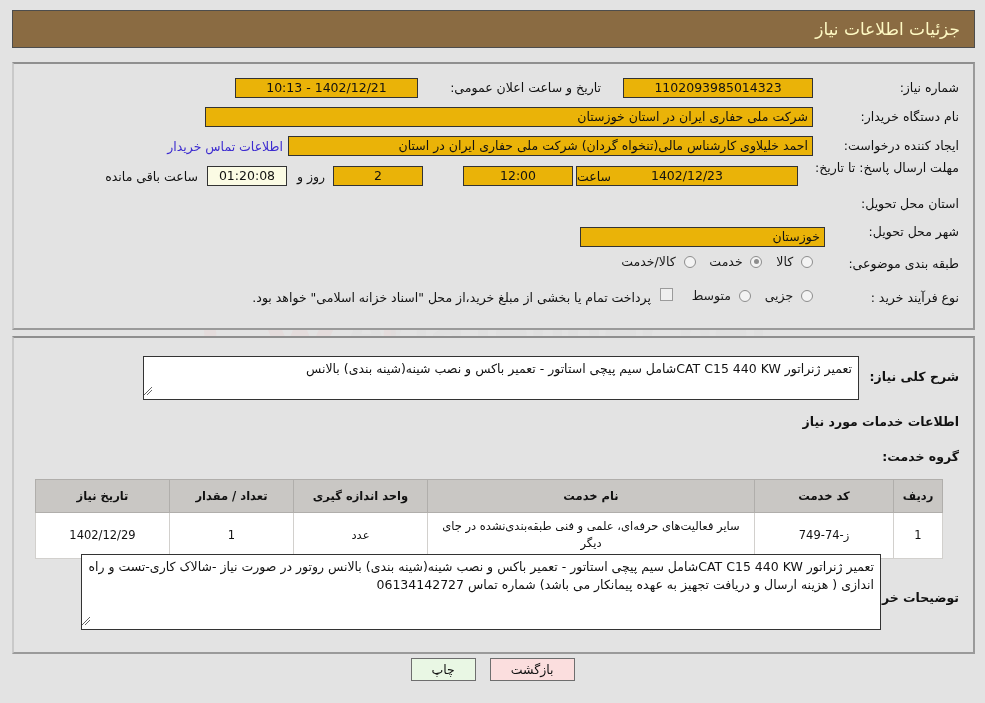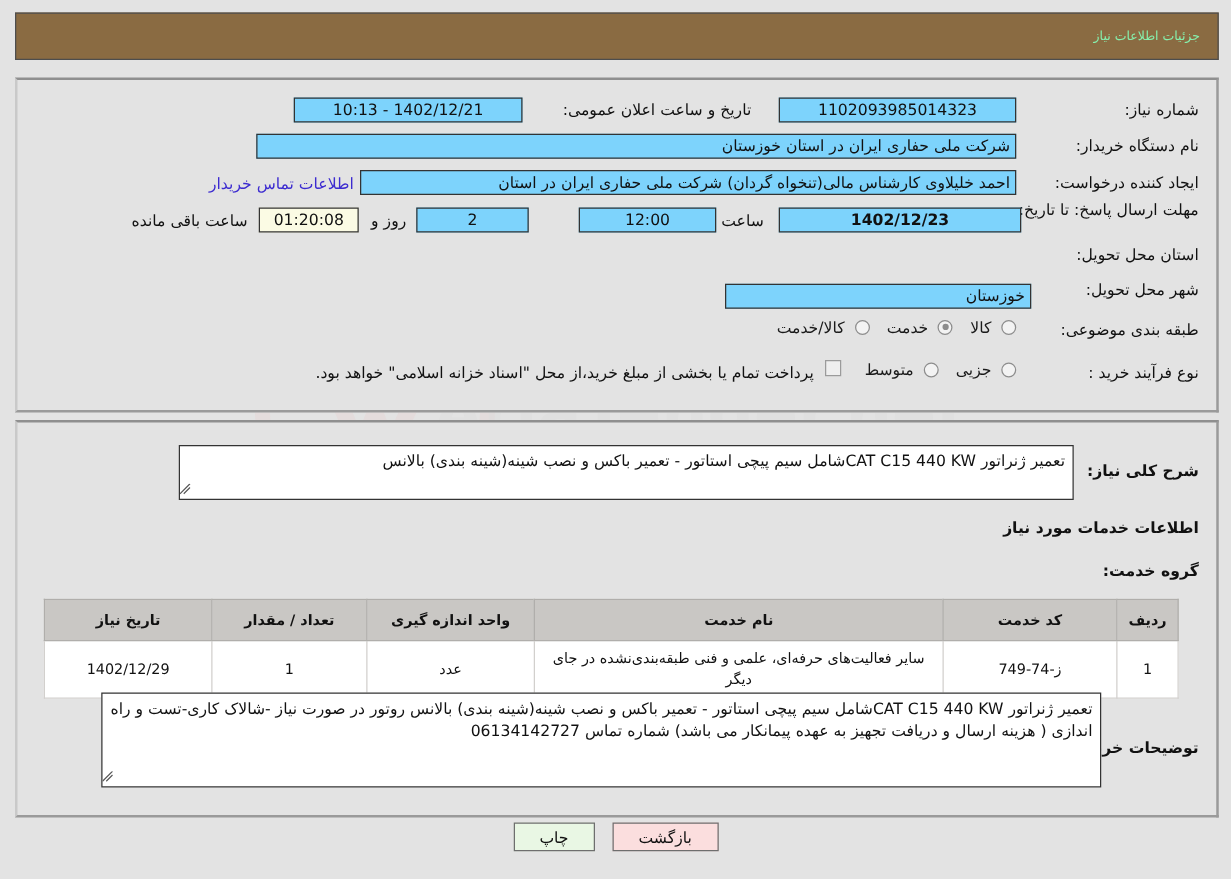--- a/index.html
+++ b/index.html
@@ -38,22 +38,22 @@
     background: #8a6b42;
     border: 1px solid #4d4d4d;
     box-sizing: border-box;
     display: flex;
     align-items: center;
     justify-content: flex-start;
     padding: 0 14px;
     z-index: 3;
   }
   .header-title {
-    color: #86efac;
-    font-size: 10px;
+    color: #fef9c3;
+    font-size: 17px;
     font-weight: normal;
     letter-spacing: 0;
   }
 
   
   .panel {
     position: absolute;
     background: #e3e3e3;
     border: 2px solid #9a9a9a;
     border-top-color: #8f8f8f;
@@ -75,21 +75,21 @@
     white-space: nowrap;
   }
   .lbl {
     font-size: 12.5px;
     color: #111;
     text-align: left;
     white-space: nowrap;
   }
 
   .fld {
-    background: #7dd3fc;
+    background: #eab308;
     border: 1px solid #333333;
     box-sizing: border-box;
     height: 20px;
     line-height: 18px;
     font-size: 12.5px;
     color: #111;
     padding: 0 4px;
     overflow: hidden;
     text-overflow: clip;
     white-space: nowrap;
@@ -266,21 +266,21 @@
 
     <div class="row" style="top:74px; right:14px;">
       <span class="lbl">ایجاد کننده درخواست:</span>
     </div>
     <div class="fld right" style="position:absolute; top:72px; right:160px; width:525px;">احمد خلیلاوی کارشناس مالی(تنخواه گردان) شرکت ملی حفاری ایران در استان</div>
     <span class="linktext" style="position:absolute; top:75px; right:690px;">اطلاعات تماس خریدار</span>
 
     <div class="row" style="top:96px; right:14px; display:block; line-height:16px; text-align:left; width:136px;">
       <span class="lbl">مهلت ارسال پاسخ: تا تاریخ:</span>
     </div>
-    <div class="fld center" style="position:absolute; top:102px; right:156px; width:194px;font-weight:bold;">1402/12/23</div>
+    <div class="fld center" style="position:absolute; top:102px; right:175px; width:222px;">1402/12/23</div>
     <span class="lbl" style="position:absolute; top:105px; right:362px;">ساعت</span>
     <div class="fld center" style="position:absolute; top:102px; right:400px; width:110px;">12:00</div>
     <div class="fld center" style="position:absolute; top:102px; right:550px; width:90px;">2</div>
     <span class="lbl" style="position:absolute; top:105px; right:648px;">روز و</span>
     <div class="fld center yellow" style="position:absolute; top:102px; right:686px; width:80px;">01:20:08</div>
     <span class="lbl" style="position:absolute; top:105px; right:775px;">ساعت باقی مانده</span>
 
     <div class="row" style="top:132px; right:14px;">
       <span class="lbl">استان محل تحویل:</span>
     </div>

